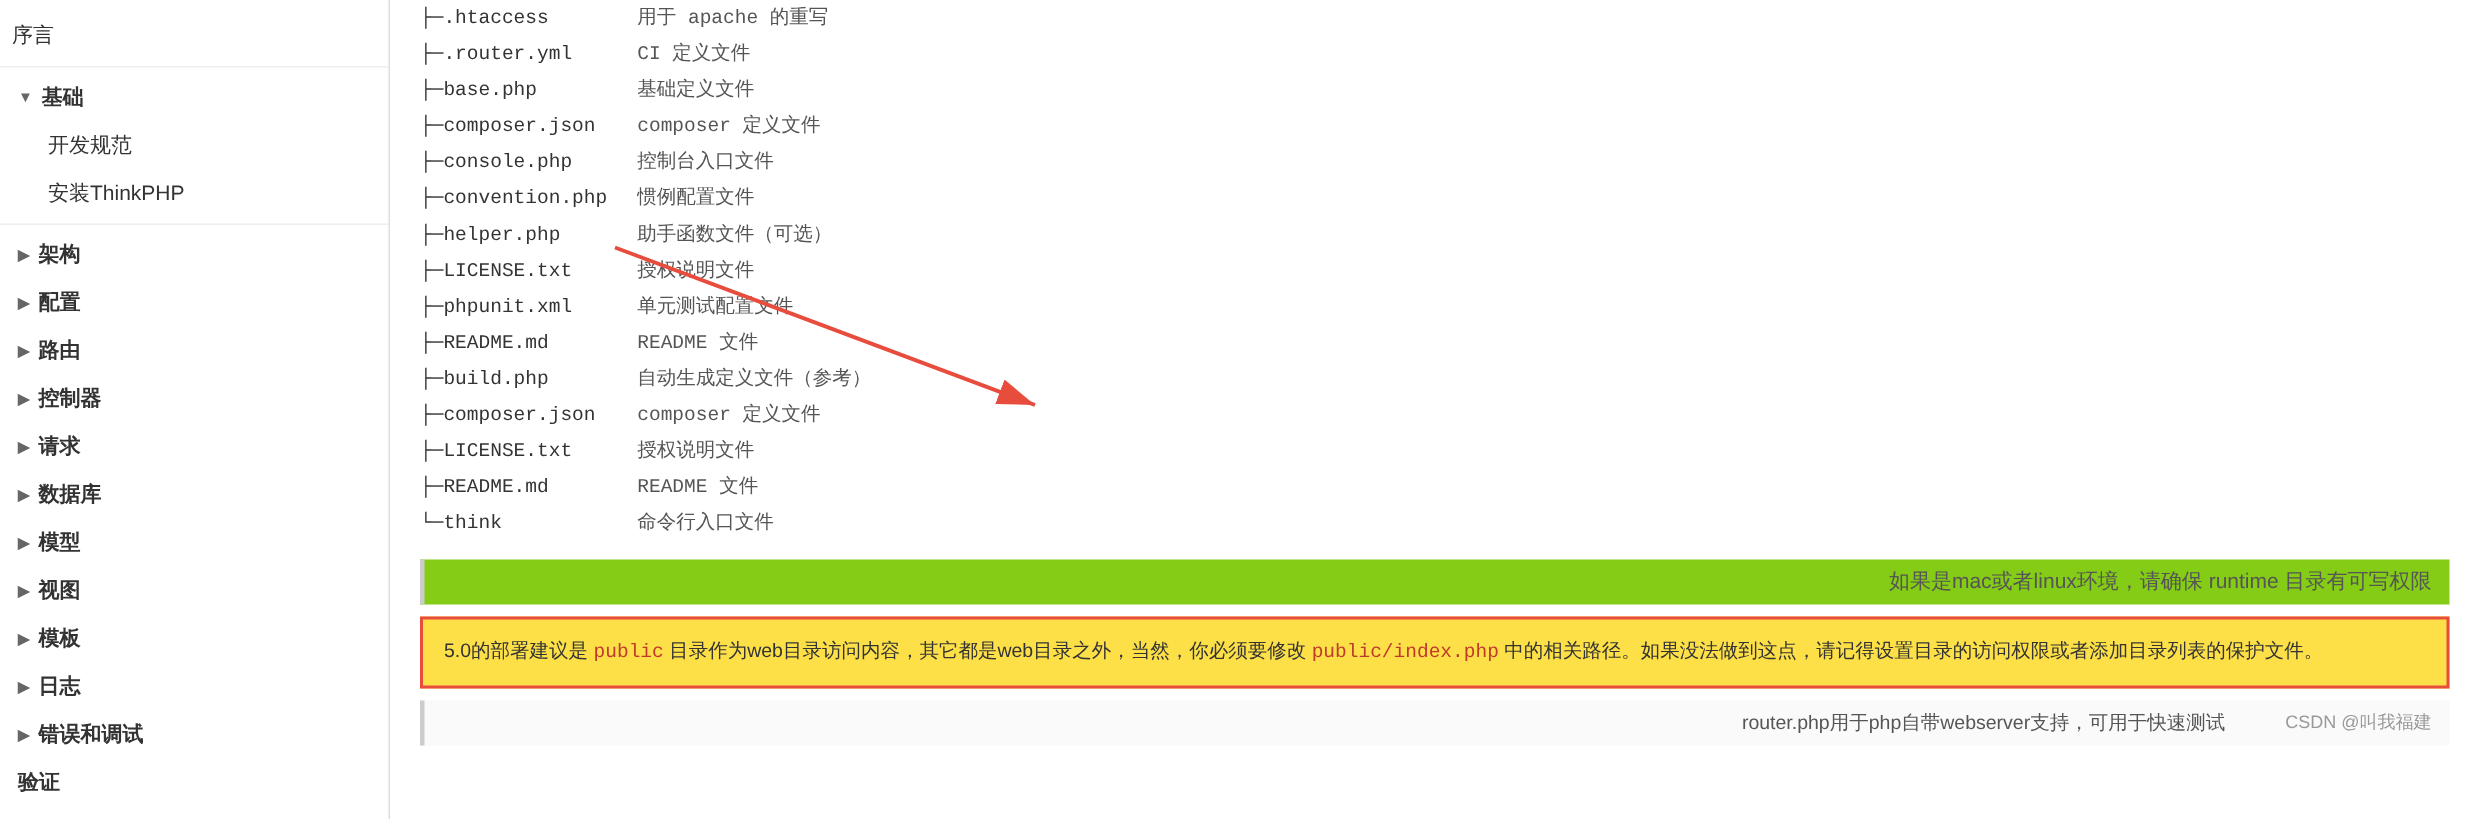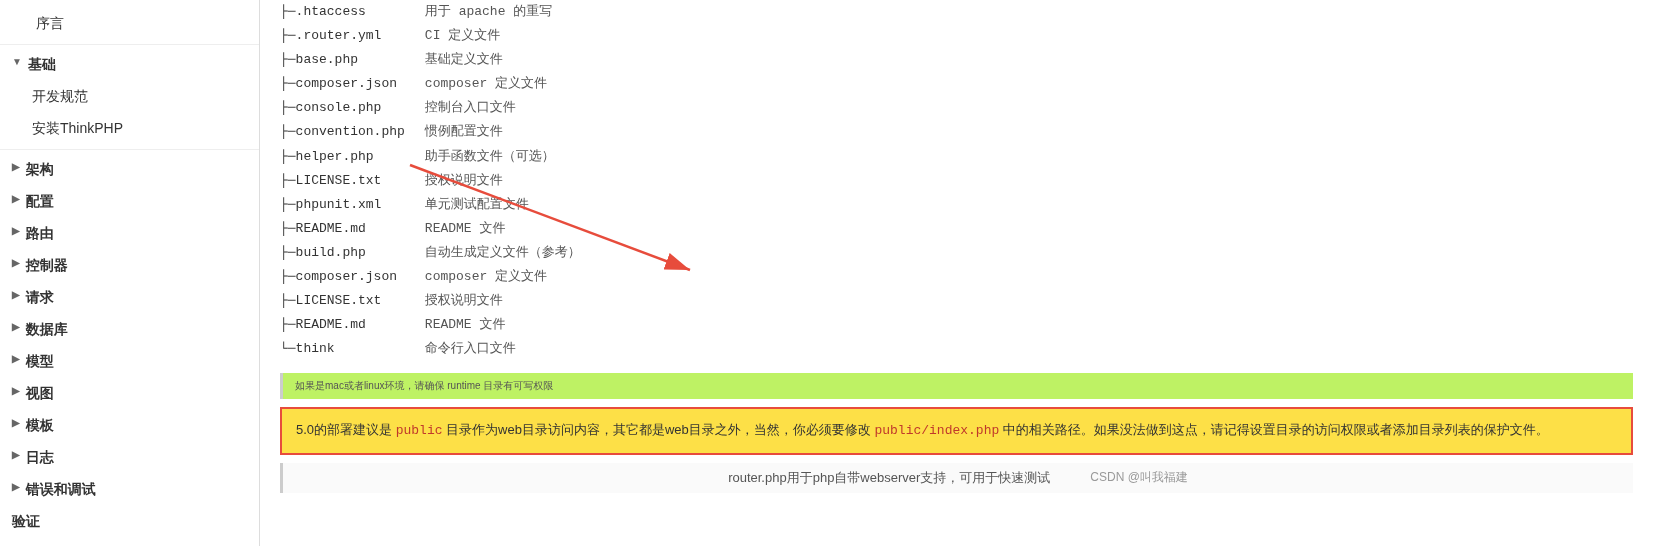--- a/index.html
+++ b/index.html
@@ -16,25 +16,26 @@
     
     .sidebar {
       width: 260px;
       min-width: 260px;
       background: #fff;
       border-right: 1px solid #ddd;
       overflow-y: auto;
       padding: 8px 0;
     }
     .sidebar-item {
-      padding: 7px 20px 7px 36px;
+      padding: 7px 20px 7px 8px;
       color: #333;
       cursor: pointer;
       font-size: 14px;
       display: flex;
+      align-items: center;
       gap: 6px;
     }
     .sidebar-item.active { background: #e8e8e8; font-weight: bold; }
     .sidebar-item.section-header {
       font-weight: bold;
       color: #333;
       padding-left: 12px;
     }
     .sidebar-item.child { padding-left: 32px; }
     .sidebar-item .arrow {
@@ -73,22 +74,23 @@
     }
     .file-tree td:last-child {
       color: #555;
     }
 
     .note-box {
       border-left: 3px solid #ccc;
       padding: 6px 12px;
       margin: 8px 0;
       color: #555;
-      font-size: 10px;
-      background: #bef264;
+      font-size: 14px;
+      background: #84cc16;
+      text-align: right;
     }
 
     .highlight-box {
       border: 2px solid #e74c3c;
       padding: 10px 14px;
       margin: 8px 0;
       color: #333;
       font-size: 13px;
       line-height: 1.7;
       background: #fde047;
@@ -101,21 +103,21 @@
     }
 
     .bottom-note {
       border-left: 3px solid #ccc;
       padding: 6px 12px;
       margin: 0 0;
       color: #555;
       font-size: 13px;
       background: #fafafa;
       display: flex;
-      justify-content: center;
+      justify-content: flex-end;
       align-items: center;
       gap: 40px;
     }
 
     .csdn-watermark {
       color: #999;
       font-size: 12px;
     }
 
     

